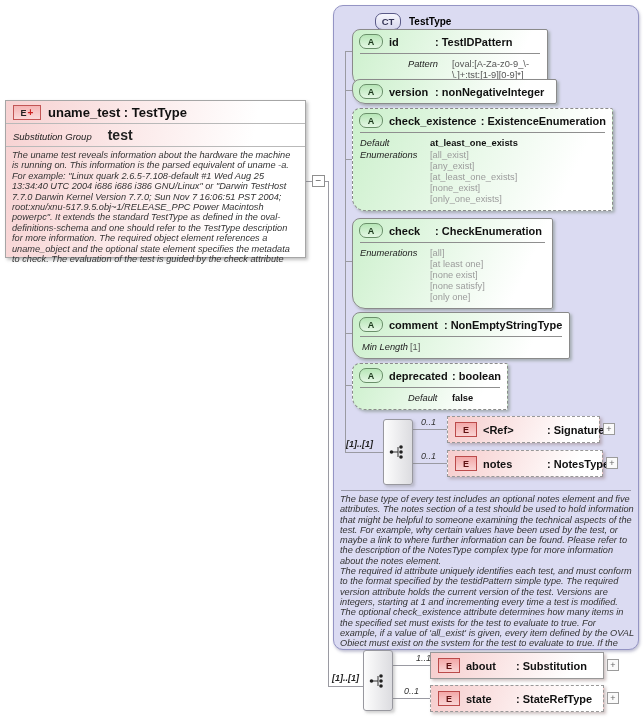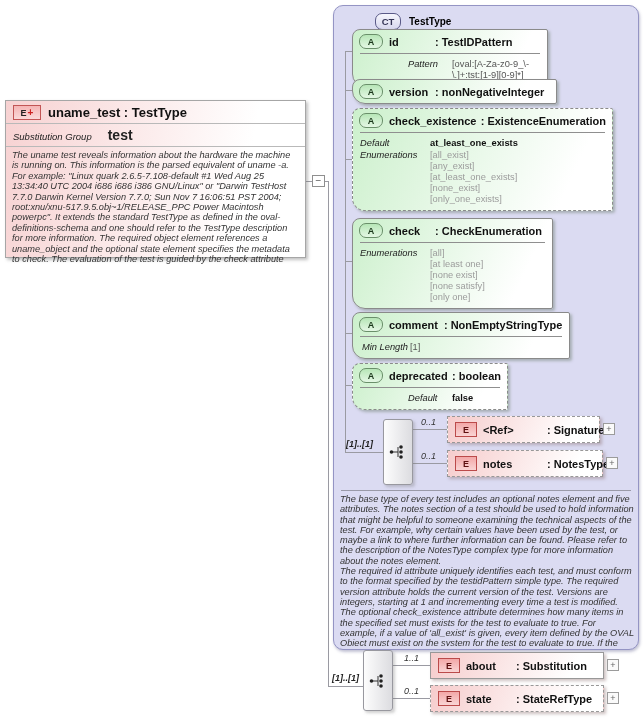--- a/index.html
+++ b/index.html
@@ -265,21 +265,21 @@
       <line x1="3" y1="9" x2="10" y2="9" stroke="#333" stroke-width="1"></line>
       <line x1="10" y1="4" x2="10" y2="14" stroke="#333" stroke-width="1"></line>
       <circle cx="3.5" cy="9" r="1.8" fill="#222"></circle>
       <circle cx="13" cy="4" r="1.8" fill="#222"></circle>
       <circle cx="13" cy="9" r="1.8" fill="#222"></circle>
       <circle cx="13" cy="14" r="1.8" fill="#222"></circle>
     </svg>
   </div>
 
   <div class="hline" style="left:393px;top:665px;width:37px;"></div>
-  <span class="occurs" style="left:404px;top:653px;">1..1</span>
+  <span class="occurs" style="left:416px;top:653px;">1..1</span>
   <div class="el-box" style="left:430px;top:652px;width:174px;">
     <span class="e-icon">E</span>
     <span class="el-name short">about</span>
     <span class="el-type">: Substitution</span>
   </div>
   <div class="plusbox" style="left:607px;top:659px;">+</div>
 
   <div class="hline" style="left:393px;top:698px;width:37px;"></div>
   <span class="occurs" style="left:404px;top:686px;">0..1</span>
   <div class="el-box optional" style="left:430px;top:685px;width:174px;">

